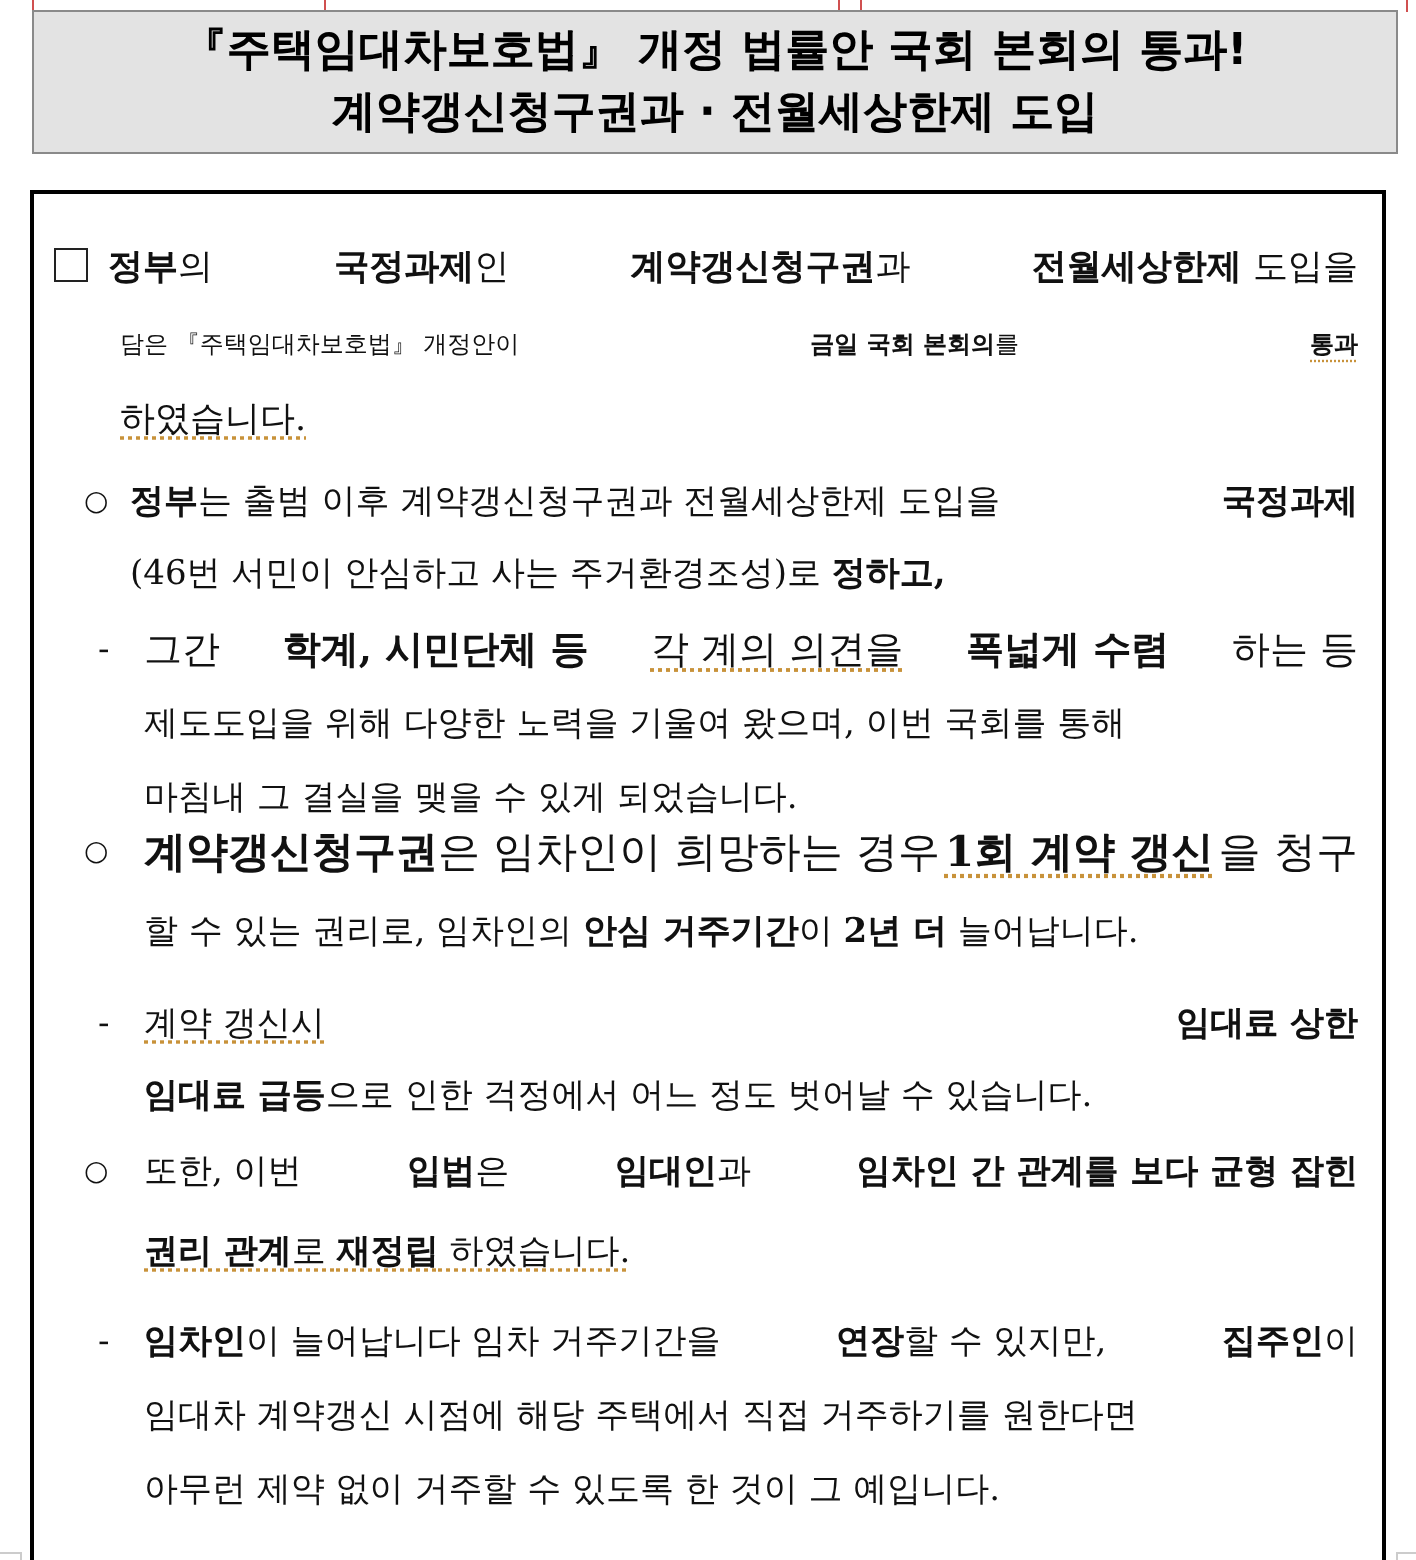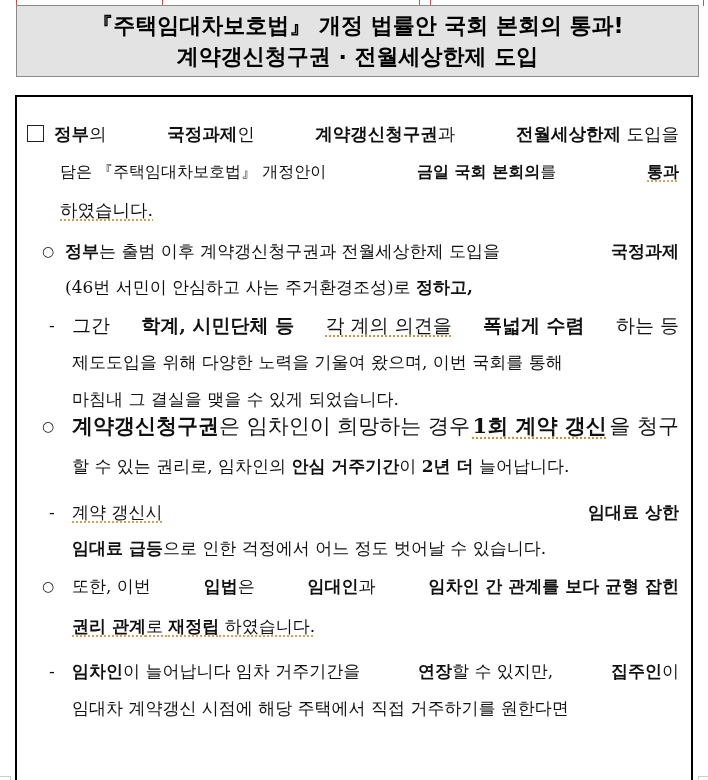--- a/index.html
+++ b/index.html
@@ -18,32 +18,32 @@
 <body>
 
 <div class="guide" style="left:16px;"></div>
 <div class="guide" style="left:162px;"></div>
 <div class="guide" style="left:419px;"></div>
 <div class="guide" style="left:430px;"></div>
 <div class="guide" style="left:703px;"></div>
 
 <div class="title-box">
   <div>『주택임대차보호법』 개정 법률안 국회 본회의 통과!</div>
-  <div>계약갱신청구권 · 전월세상한제 도입</div>
+  <div>계약갱신청구권과 · 전월세상한제 도입</div>
 </div>
 
 <div class="content-box">
 
   <div class="line just" style="left:10px; right:12px; top:18px; font-size:17.5px; line-height:38px;">
     <span><span class="checkbox"></span><b>정부</b><span>의 </span></span>
     <span><b>국정과제</b><span>인 </span></span>
     <span><b>계약갱신청구권</b><span>과 </span></span>
     <span><b>전월세상한제</b><span> 도입을</span></span>
   </div>
-  <div class="line just" style="left:43px; right:12px; top:56px; font-size:16px; line-height:38px;">
+  <div class="line just" style="left:43px; right:12px; top:56px; font-size:12px; line-height:38px;">
     <span>담은 『주택임대차보호법』 개정안이 </span>
     <span><b>금일 국회 본회의</b><span>를 </span></span>
     <b class="sq">통과</b>
   </div>
   <div class="line" style="left:43px; top:94px; font-size:17.5px; line-height:38px;">
     <span class="sq">하였습니다.</span>
   </div>
 
   <div class="line" style="left:25px; top:135px; font-size:14px; line-height:38px;">○</div>
   <div class="line just" style="left:48px; right:12px; top:135px; font-size:17px; line-height:38px;">
@@ -101,16 +101,19 @@
 
   <div class="line" style="left:32px; top:555px; font-size:17px; line-height:38px;">-</div>
   <div class="line just" style="left:55px; right:12px; top:555px; font-size:17px; line-height:38px;">
     <span><b>임차인</b><span>이 늘어납니다 임차 거주기간을 </span></span>
     <span><b>연장</b><span>할 수 있지만, </span></span>
     <span><b>집주인</b><span>이</span></span>
   </div>
   <div class="line" style="left:55px; top:592px; font-size:17px; line-height:38px;">
     <span>임대차 계약갱신 시점에 해당 주택에서 직접 거주하기를 원한다면</span>
   </div>
+  <div class="line" style="left:55px; top:629px; font-size:17px; line-height:38px;">
+    <span>아무런 제약 없이 거주할 수 있도록 한 것이 그 예입니다.</span>
+  </div>
 </div>
 
 <div class="corner" style="left:0; top:776px; border-right:1px solid #ccc;"></div>
 <div class="corner" style="left:698px; top:776px; border-left:1px solid #ccc;"></div>
 
 </body></html>

